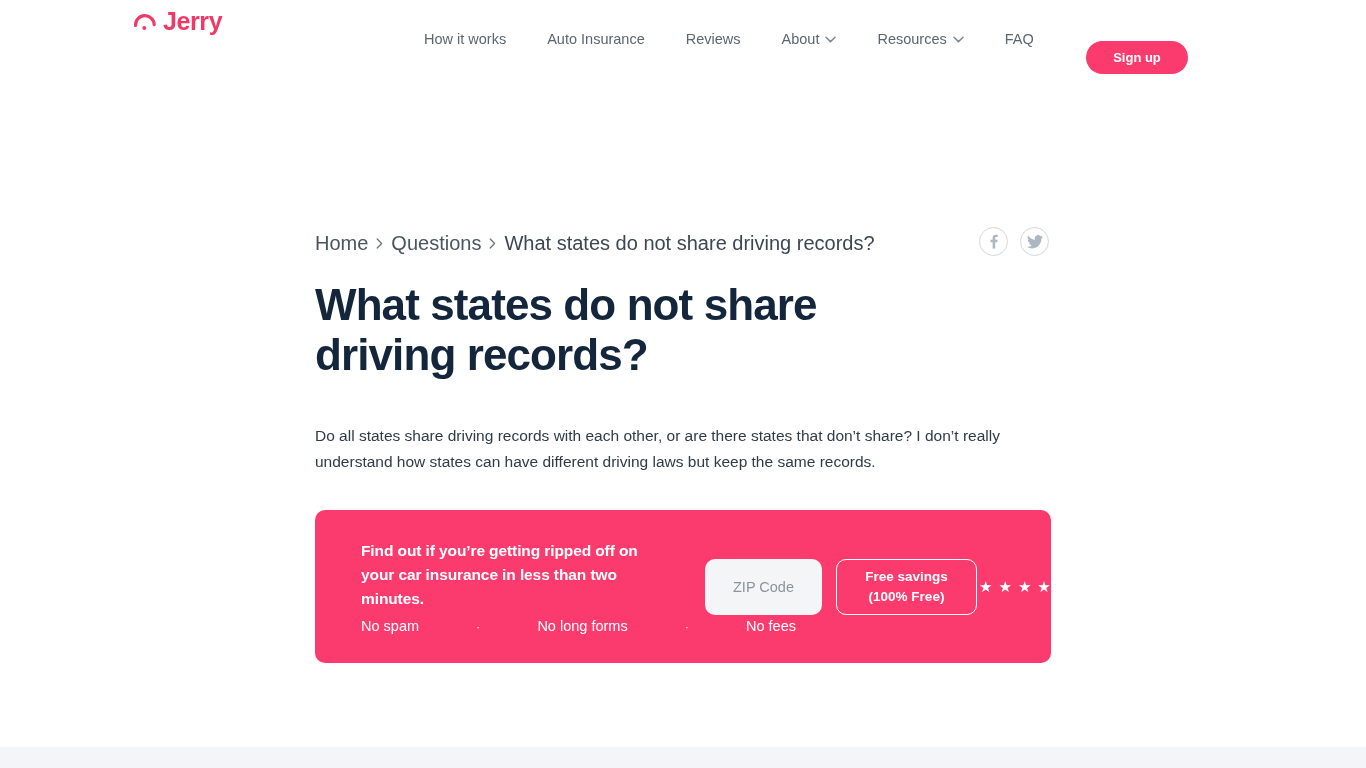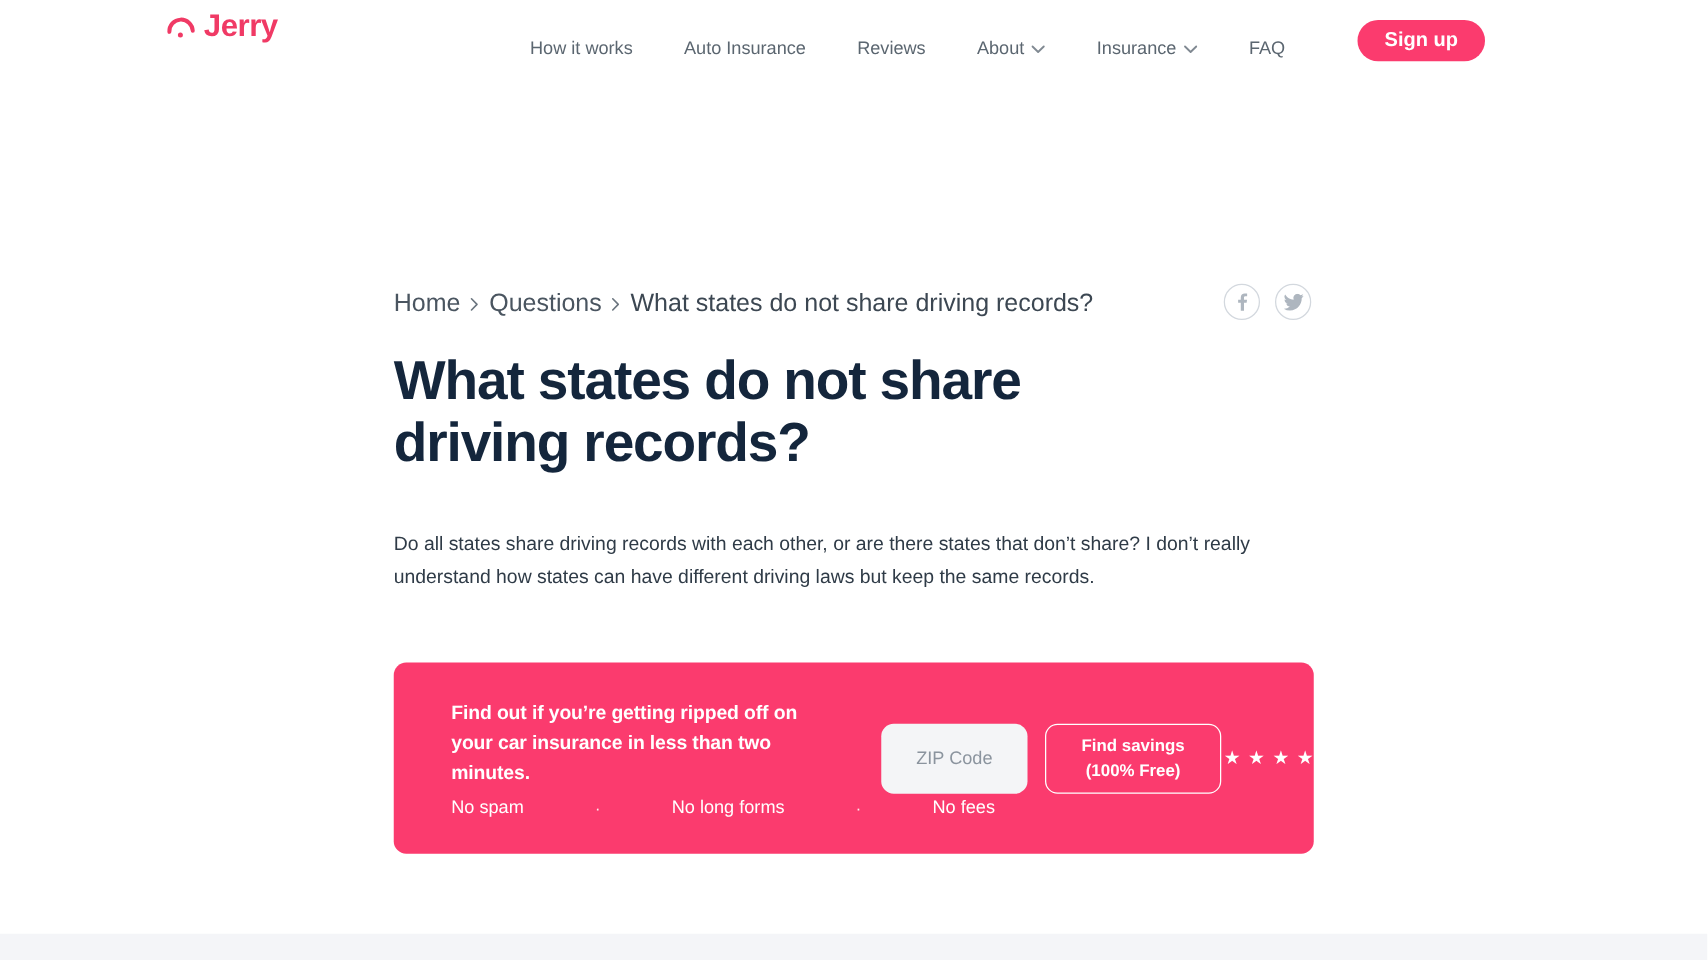--- a/index.html
+++ b/index.html
@@ -56,27 +56,27 @@
     gap: 6px;
     white-space: nowrap;
     cursor: pointer;
   }
   .nav-item:last-child { margin-right: 0; }
   .chev { width: 11px; height: 7px; display: block; opacity: .85; }
 
   .signup-btn {
     position: absolute;
     left: 1086px;
-    top: 16px;
+    top: 41px;
     width: 102px;
     height: 33px;
     border-radius: 17px;
     background: #FB3B6E;
     color: #ffffff;
-    font-size: 16px;
+    font-size: 13px;
     font-weight: bold;
     border: none;
     cursor: pointer;
     font-family: "Liberation Sans", sans-serif;
   }
 
   
   .main { position: relative; background: #fff; }
 
   .breadcrumb {
@@ -130,21 +130,21 @@
     width: 735px;
     font-size: 15.5px;
     line-height: 1.68;
     color: #2f3b47;
   }
 
   
   .cta {
     position: absolute;
     left: 315px;
-    top: 448px;
+    top: 428px;
     width: 736px;
     height: 153px;
     background: #FB3B6E;
     border-radius: 10px;
     display: flex;
     align-items: center;
   }
   .cta-left {
     padding-left: 46px;
     width: 390px;
@@ -250,21 +250,21 @@
     </a>
     <a class="nav-item" href="#">
       <span>About</span>
       <span>
         <svg class="chev" viewBox="0 0 11 7">
             <path d="M1 1.2 L5.5 5.6 L10 1.2" fill="none" stroke="#6b757f" stroke-width="1.5" stroke-linecap="round" stroke-linejoin="round"></path>
           </svg>
       </span>
     </a>
     <a class="nav-item" href="#">
-      <span>Insurance</span>
+      <span>Resources</span>
       <span>
         <svg class="chev" viewBox="0 0 11 7">
             <path d="M1 1.2 L5.5 5.6 L10 1.2" fill="none" stroke="#6b757f" stroke-width="1.5" stroke-linecap="round" stroke-linejoin="round"></path>
           </svg>
       </span>
     </a>
     <a class="nav-item" href="#">
       <span>FAQ</span>
     </a>
   </nav>
@@ -320,21 +320,21 @@
         <span class="perk">No long forms</span>
         <span class="perk-dot">·</span>
         <span class="perk">No fees</span>
       </div>
     </div>
 
     <div class="cta-right">
       <div class="cta-form">
         <input class="zip-input" type="text" placeholder="ZIP Code" style="">
         <button class="find-btn">
-          <span>Find savings</span><br>
+          <span>Free savings</span><br>
           <span>(100% Free)</span>
         </button>
       </div>
       <div class="ratings">
         <span class="stars">
           <span class="star">★</span>
           <span class="star">★</span>
           <span class="star">★</span>
           <span class="star">★</span>
           <span class="star">★</span>

